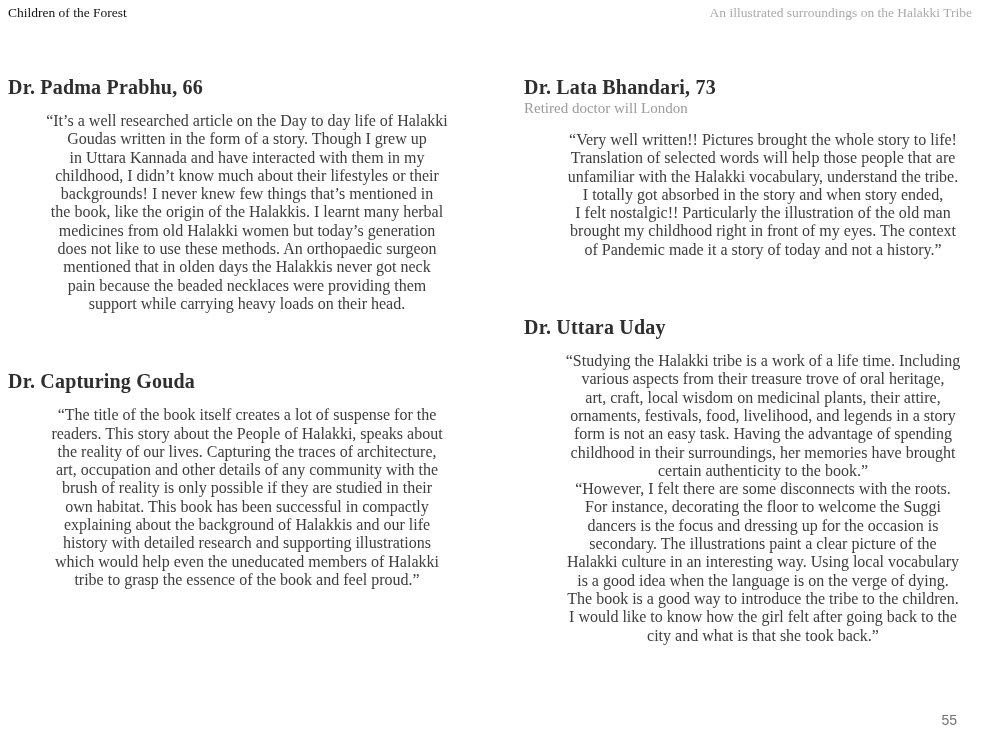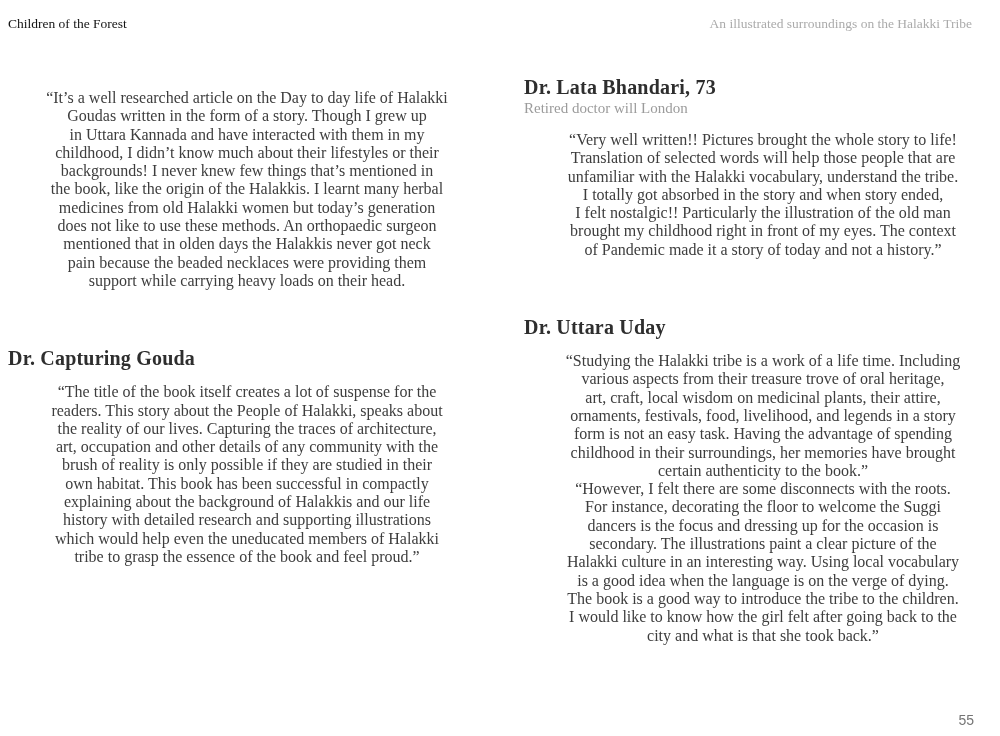--- a/index.html
+++ b/index.html
@@ -6,21 +6,21 @@
   .page {
     position: relative;
     width: 1000px;
     height: 736px;
     background: #ffffff;
     font-family: "Liberation Serif", serif;
     overflow: hidden;
   }
   .running-head {
     position: absolute;
-    top: 16px;
+    top: 5px;
     left: 8px;
     right: 28px;
     display: flex;
     justify-content: space-between;
     align-items: flex-start;
     font-size: 13.5px;
     line-height: 15px;
   }
   .running-head .rh-title { color: #141414; }
   .running-head .rh-subtitle { color: #ababab; }
@@ -48,40 +48,41 @@
   .review-quote {
     margin-top: 13px;
     font-size: 16px;
     line-height: 18.3px;
     color: #3d3d3d;
     white-space: pre-line;
     text-align: center;
   }
   .page-number {
     position: absolute;
-    right: 26px;
+    right: 43px;
     bottom: 8px;
     font-size: 14px;
     line-height: 16px;
     color: #757575;
     font-family: "Liberation Sans", sans-serif;
   }
 </style>
 </head>
 <body>
 
 <div class="page">
 
   <div class="running-head">
     <span class="rh-title">Children of the Forest</span>
     <span class="rh-subtitle">An illustrated surroundings on the Halakki Tribe</span>
   </div>
 
   <div class="col col-left">
     <div class="section">
+      <h2 class="reviewer-name">Dr. Padma Prabhu, 66</h2>
       <div class="review-quote">“It’s a well researched article on the Day to day life of Halakki
 Goudas written in the form of a story. Though I grew up
 in Uttara Kannada and have interacted with them in my
 childhood, I didn’t know much about their lifestyles or their
 backgrounds! I never knew few things that’s mentioned in
 the book, like the origin of the Halakkis. I learnt many herbal
 medicines from old Halakki women but today’s generation
 does not like to use these methods. An orthopaedic surgeon
 mentioned that in olden days the Halakkis never got neck
 pain because the beaded necklaces were providing them

